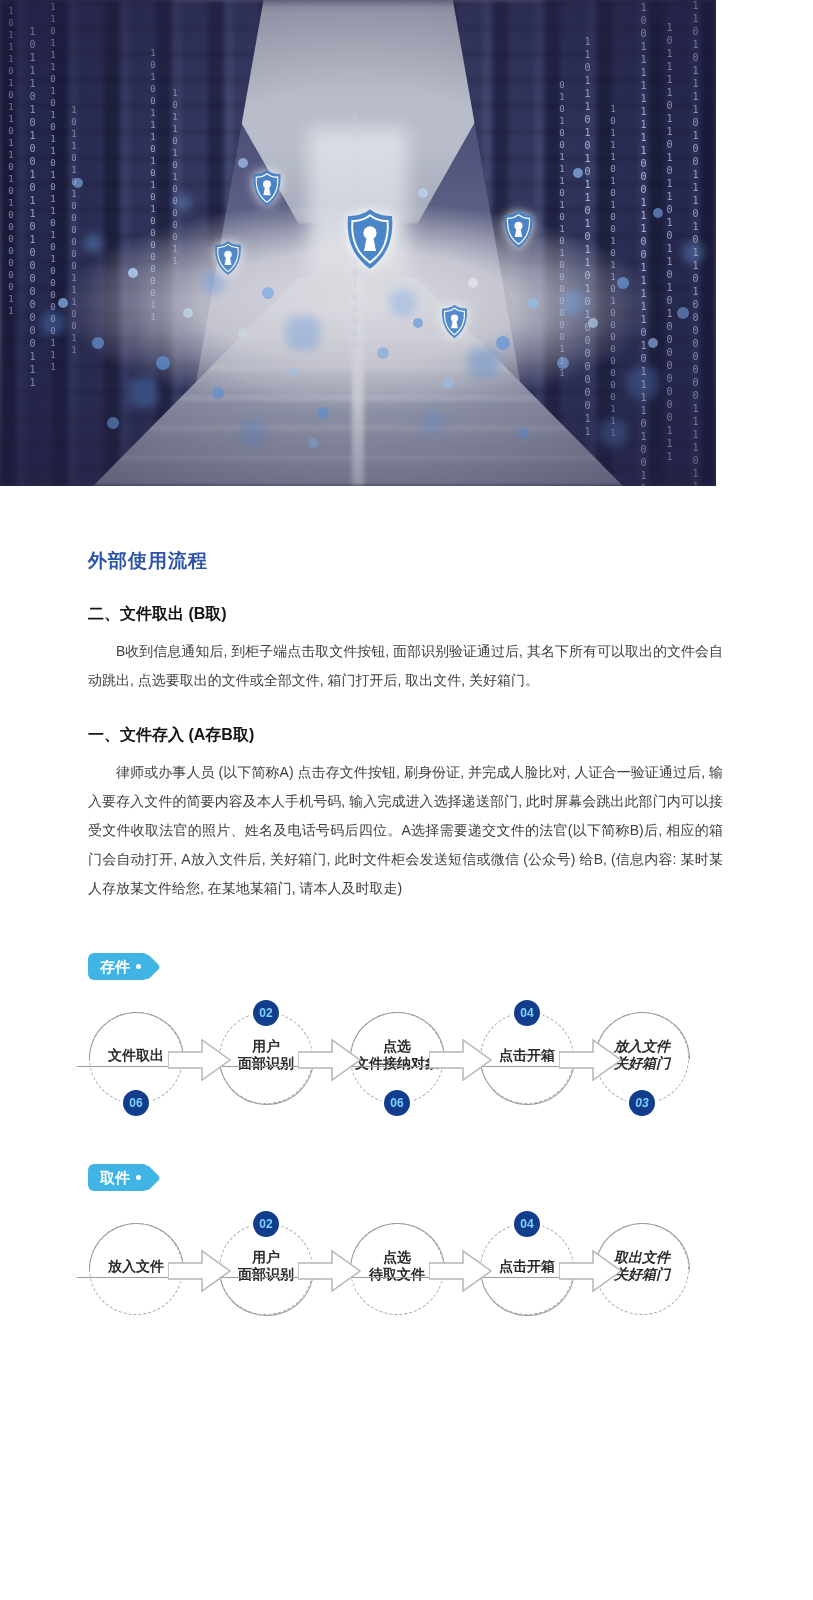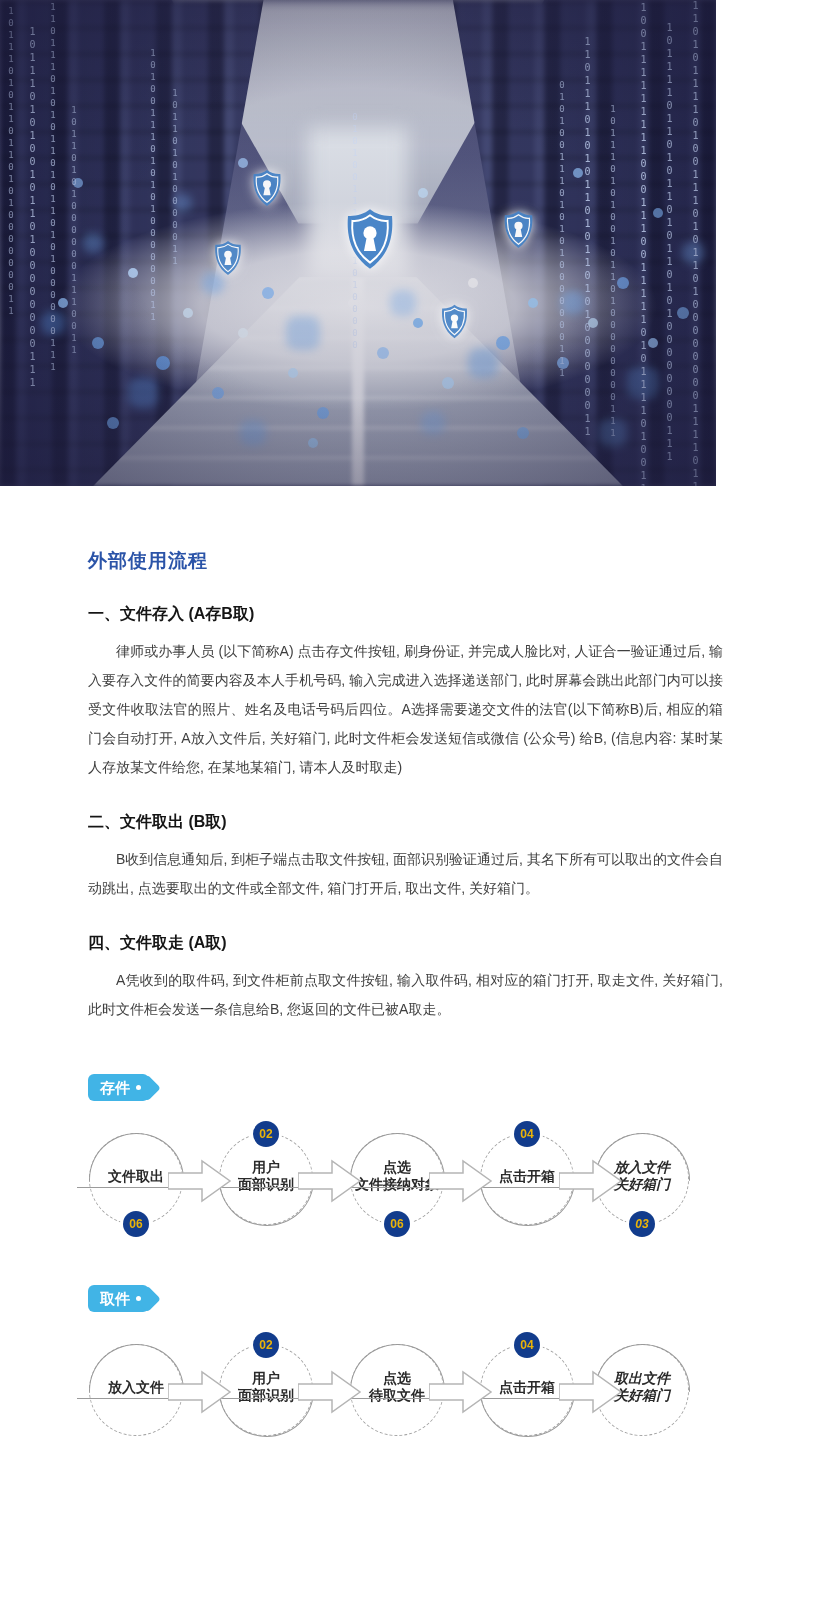--- a/index.html
+++ b/index.html
@@ -106,21 +106,21 @@
   .step-circle::before{content:'';position:absolute;inset:-1.5px;border-radius:50%;
        border:1.6px solid #9a9a9a;}
   .solid-top::before{clip-path:polygon(-3% -3%,103% -3%,103% 52%,-3% 52%);}
   .solid-bottom::before{clip-path:polygon(-3% 48%,103% 48%,103% 103%,-3% 103%);}
   .p0{left:1px;}.p1{left:131px;}.p2{left:262px;}.p3{left:392px;}.p4{left:507px;font-style:italic;}
   .step-label{position:absolute;left:-16px;right:-16px;top:17px;height:50px;
        display:flex;align-items:center;justify-content:center;text-align:center;
        font-size:14px;font-weight:bold;color:#2a2a2a;line-height:17px;white-space:pre-line;}
   .step-line{position:absolute;left:-13px;right:-30px;top:53px;height:1px;background:#9b9b9b;}
   .badge{position:absolute;left:33px;width:26px;height:26px;border-radius:50%;background:#123c8c;
-       color:#eab308;font-size:12px;font-weight:bold;display:flex;align-items:center;justify-content:center;
+       color:#7dd3fc;font-size:12px;font-weight:bold;display:flex;align-items:center;justify-content:center;
        box-shadow:0 0 0 3px #fff;z-index:2;text-align:center;}
   .badge-bottom{top:77px;}
   .badge-top{top:-13px;}
   .arrow{position:absolute;top:37px;width:64px;height:46px;z-index:1;}
   .a0{left:80px;}.a1{left:210px;}.a2{left:341px;}.a3{left:471px;}
 </style>
 </head>
 <body>
 
 <div class="page">
@@ -188,34 +188,30 @@
           <circle cx="50" cy="49" r="12" fill="#ffffff"></circle>
           <path d="M44 57 L56 57 L61 82 L39 82 Z" fill="#ffffff"></path>
         </svg>
     </div>
   </div>
 
   <div class="content">
     <h1 class="page-title">外部使用流程</h1>
 
     <section>
+      <div class="sec-title">二、文件取出 (B取)</div>
+      <p class="indent">B收到信息通知后, 到柜子端点击取文件按钮, 面部识别验证通过后, 其名下所有可以取出的文件会自动跳出, 点选要取出的文件或全部文件, 箱门打开后, 取出文件, 关好箱门。</p>
+    </section>
+
+    <section>
       <div class="sec-title">一、文件存入 (A存B取)</div>
       <p class="indent">律师或办事人员 (以下简称A) 点击存文件按钮, 刷身份证, 并完成人脸比对, 人证合一验证通过后, 输入要存入文件的简要内容及本人手机号码, 输入完成进入选择递送部门, 此时屏幕会跳出此部门内可以接受文件收取法官的照片、姓名及电话号码后四位。A选择需要递交文件的法官(以下简称B)后, 相应的箱门会自动打开, A放入文件后, 关好箱门, 此时文件柜会发送短信或微信 (公众号) 给B, (信息内容: 某时某人存放某文件给您, 在某地某箱门, 请本人及时取走)</p>
     </section>
 
-    <section>
-      <div class="sec-title">二、文件取出 (B取)</div>
-      <p class="indent">B收到信息通知后, 到柜子端点击取文件按钮, 面部识别验证通过后, 其名下所有可以取出的文件会自动跳出, 点选要取出的文件或全部文件, 箱门打开后, 取出文件, 关好箱门。</p>
-    </section>
-
-
-    <section>
-      <div class="sec-title">四、文件取走 (A取)</div>
-      <p class="indent">A凭收到的取件码, 到文件柜前点取文件按钮, 输入取件码, 相对应的箱门打开, 取走文件, 关好箱门, 此时文件柜会发送一条信息给B, 您返回的文件已被A取走。</p>
-    </section>
+
 
     <div class="flow">
       <div class="tag">
         <span class="t-label">存件</span>
         <span class="t-dot"></span>
       </div>
       <div class="flow-row">
         <div class="step-circle solid-top p0">
           <div class="step-label">文件取出</div>
           <div class="step-line"></div>

